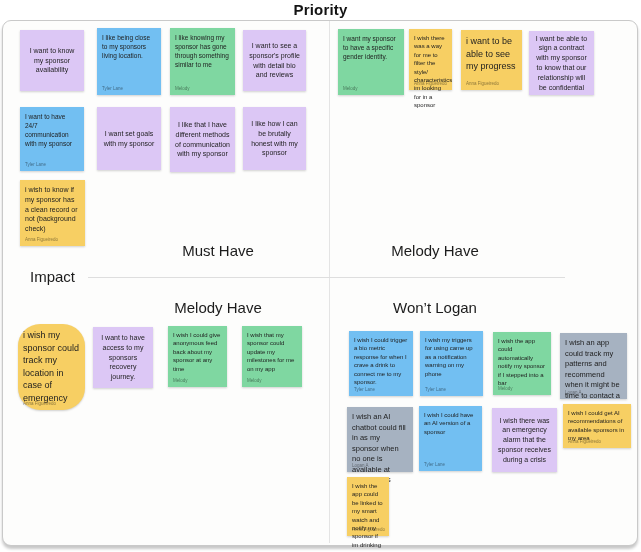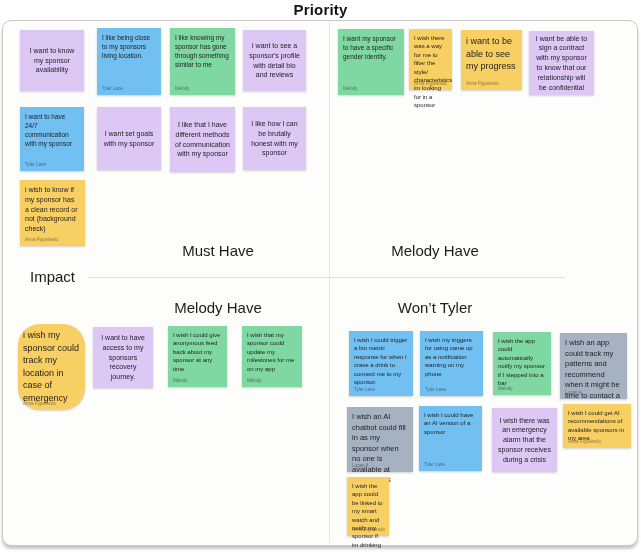--- a/index.html
+++ b/index.html
@@ -30,21 +30,21 @@
   <div class="board-title">Priority</div>
 
   <div class="v-divider"></div>
   <div class="h-divider"></div>
 
   <div class="axis-label" style="left:30px;top:268px;">Impact</div>
 
   <div class="quad-label" style="left:148px;top:242px;">Must Have</div>
   <div class="quad-label" style="left:365px;top:242px;">Melody Have</div>
   <div class="quad-label" style="left:148px;top:299px;">Melody Have</div>
-  <div class="quad-label" style="left:365px;top:299px;">Won’t Tyler</div>
+  <div class="quad-label" style="left:365px;top:299px;">Won’t Logan</div>
 
   <div id="notes-layer">
       <div class="note center" style="left: 20px; top: 30px; width: 64px; height: 61px; font-size: 7px; background: rgb(220, 199, 245);">
         <div class="note-text">I want to know my sponsor availability</div>
       </div>
       <div class="note" style="left: 97px; top: 28px; width: 64px; height: 67px; font-size: 6.5px; background: rgb(114, 191, 242);">
         <div class="note-text">I like being close to my sponsors living location.</div>
         <div class="note-author">Tyler Lane</div>
       </div>
       <div class="note" style="left: 170px; top: 28px; width: 65px; height: 67px; font-size: 6.5px; background: rgb(127, 215, 161);">

